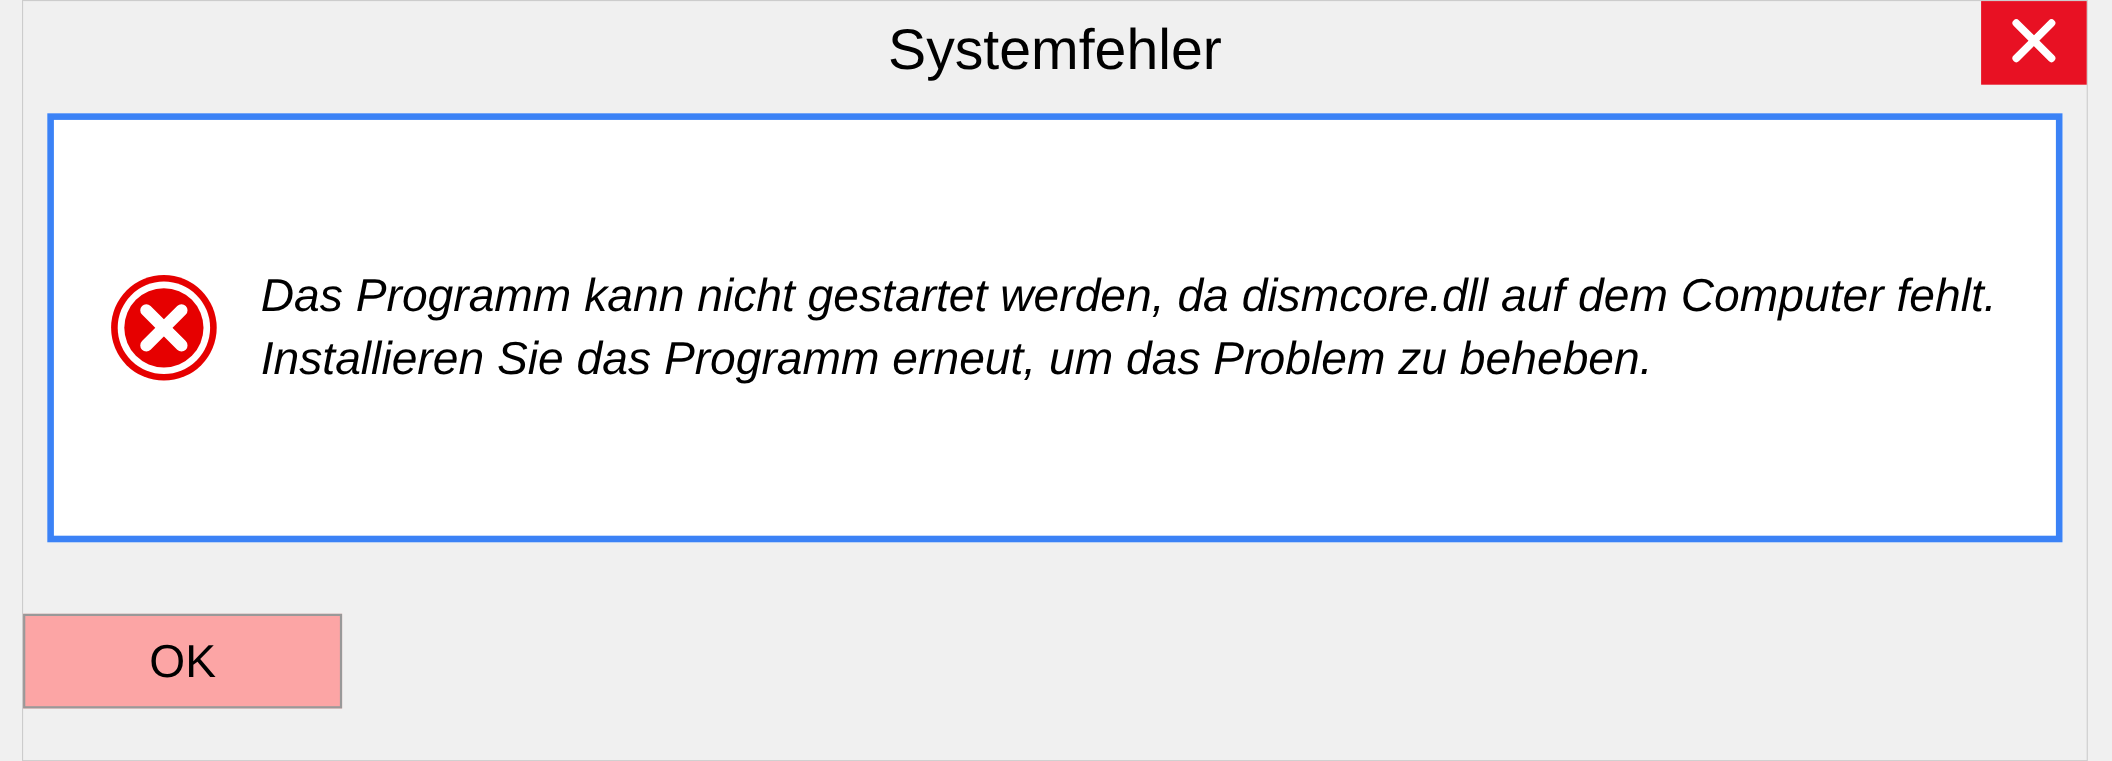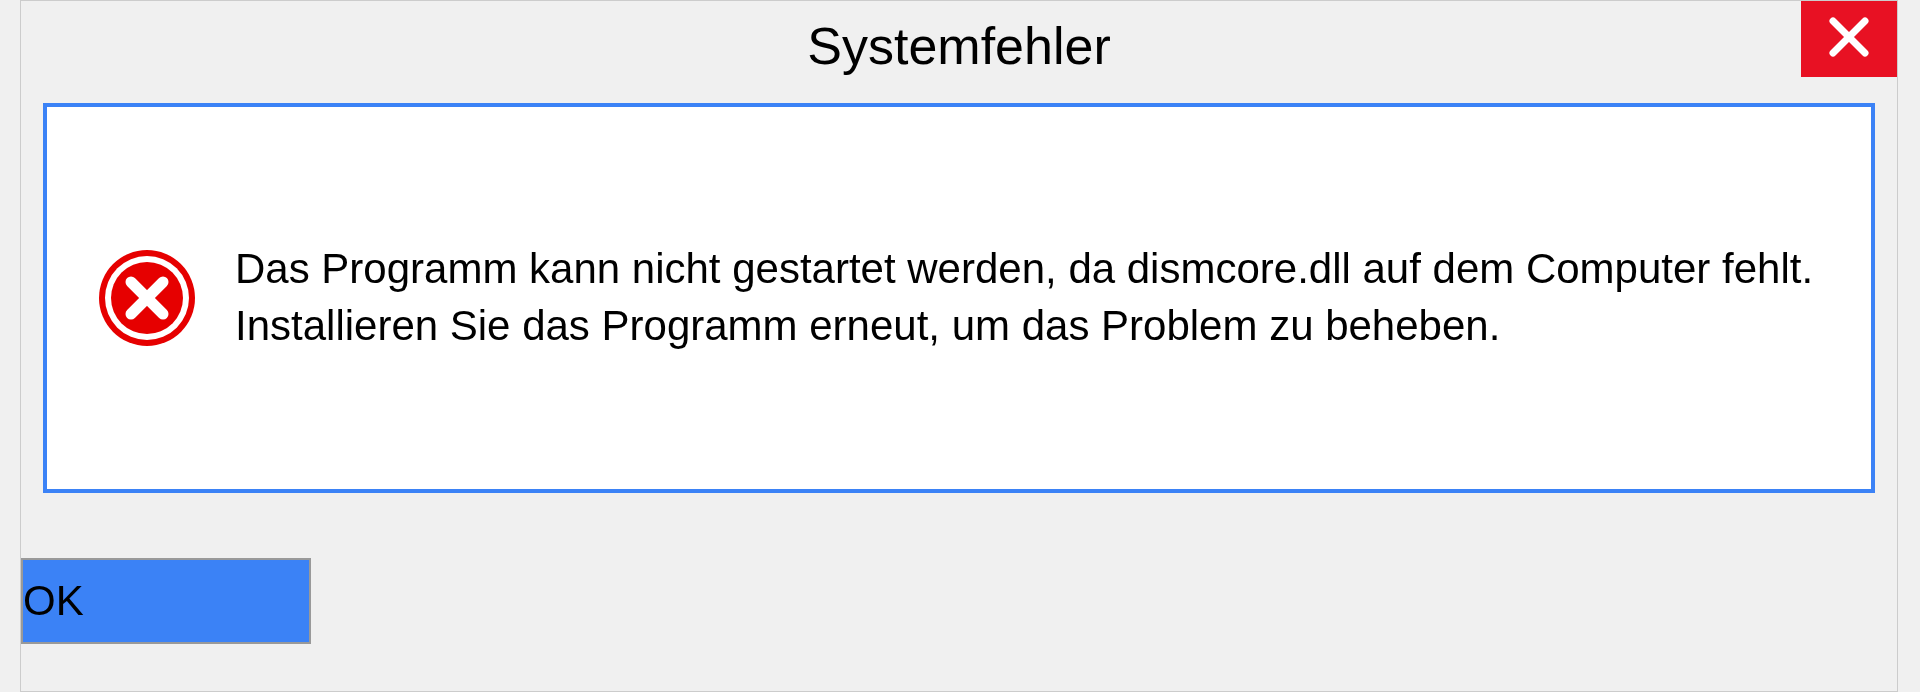--- a/index.html
+++ b/index.html
@@ -47,25 +47,26 @@
       justify-content: center;
       cursor: pointer;
     }
     .close-btn svg {
       width: 44px;
       height: 44px;
     }
     .message-panel {
       margin: 12px 22px 0 22px;
       background: #fff;
-      border: 4px solid #3b82f6;
+      border: 6px solid #3b82f6;
       height: 390px;
       display: flex;
       align-items: center;
       padding: 0 50px;
+      font-style: italic;
     }
     .error-icon {
       width: 100px;
       height: 100px;
       flex-shrink: 0;
       margin-right: 38px;
     }
     .error-icon svg {
       width: 100%;
       height: 100%;
@@ -92,27 +93,27 @@
       font-weight: 900;
       color: #e81123;
       font-style: italic;
       letter-spacing: -1px;
       margin-left: 610px;
       font-family: Arial, sans-serif;
     }
     .ok-btn {
       width: 290px;
       height: 86px;
-      background: #3b82f6;
+      background: #fca5a5;
       border: 2px solid #999;
       font-size: 42px;
       color: #000;
       display: flex;
       align-items: center;
-      justify-content: flex-start;
+      justify-content: center;
       cursor: pointer;
       margin-right: 8px;
       margin-bottom: 20px;
     }
   </style>
 </head>
 <body>
 
 <div class="dialog">
   <div class="titlebar">

